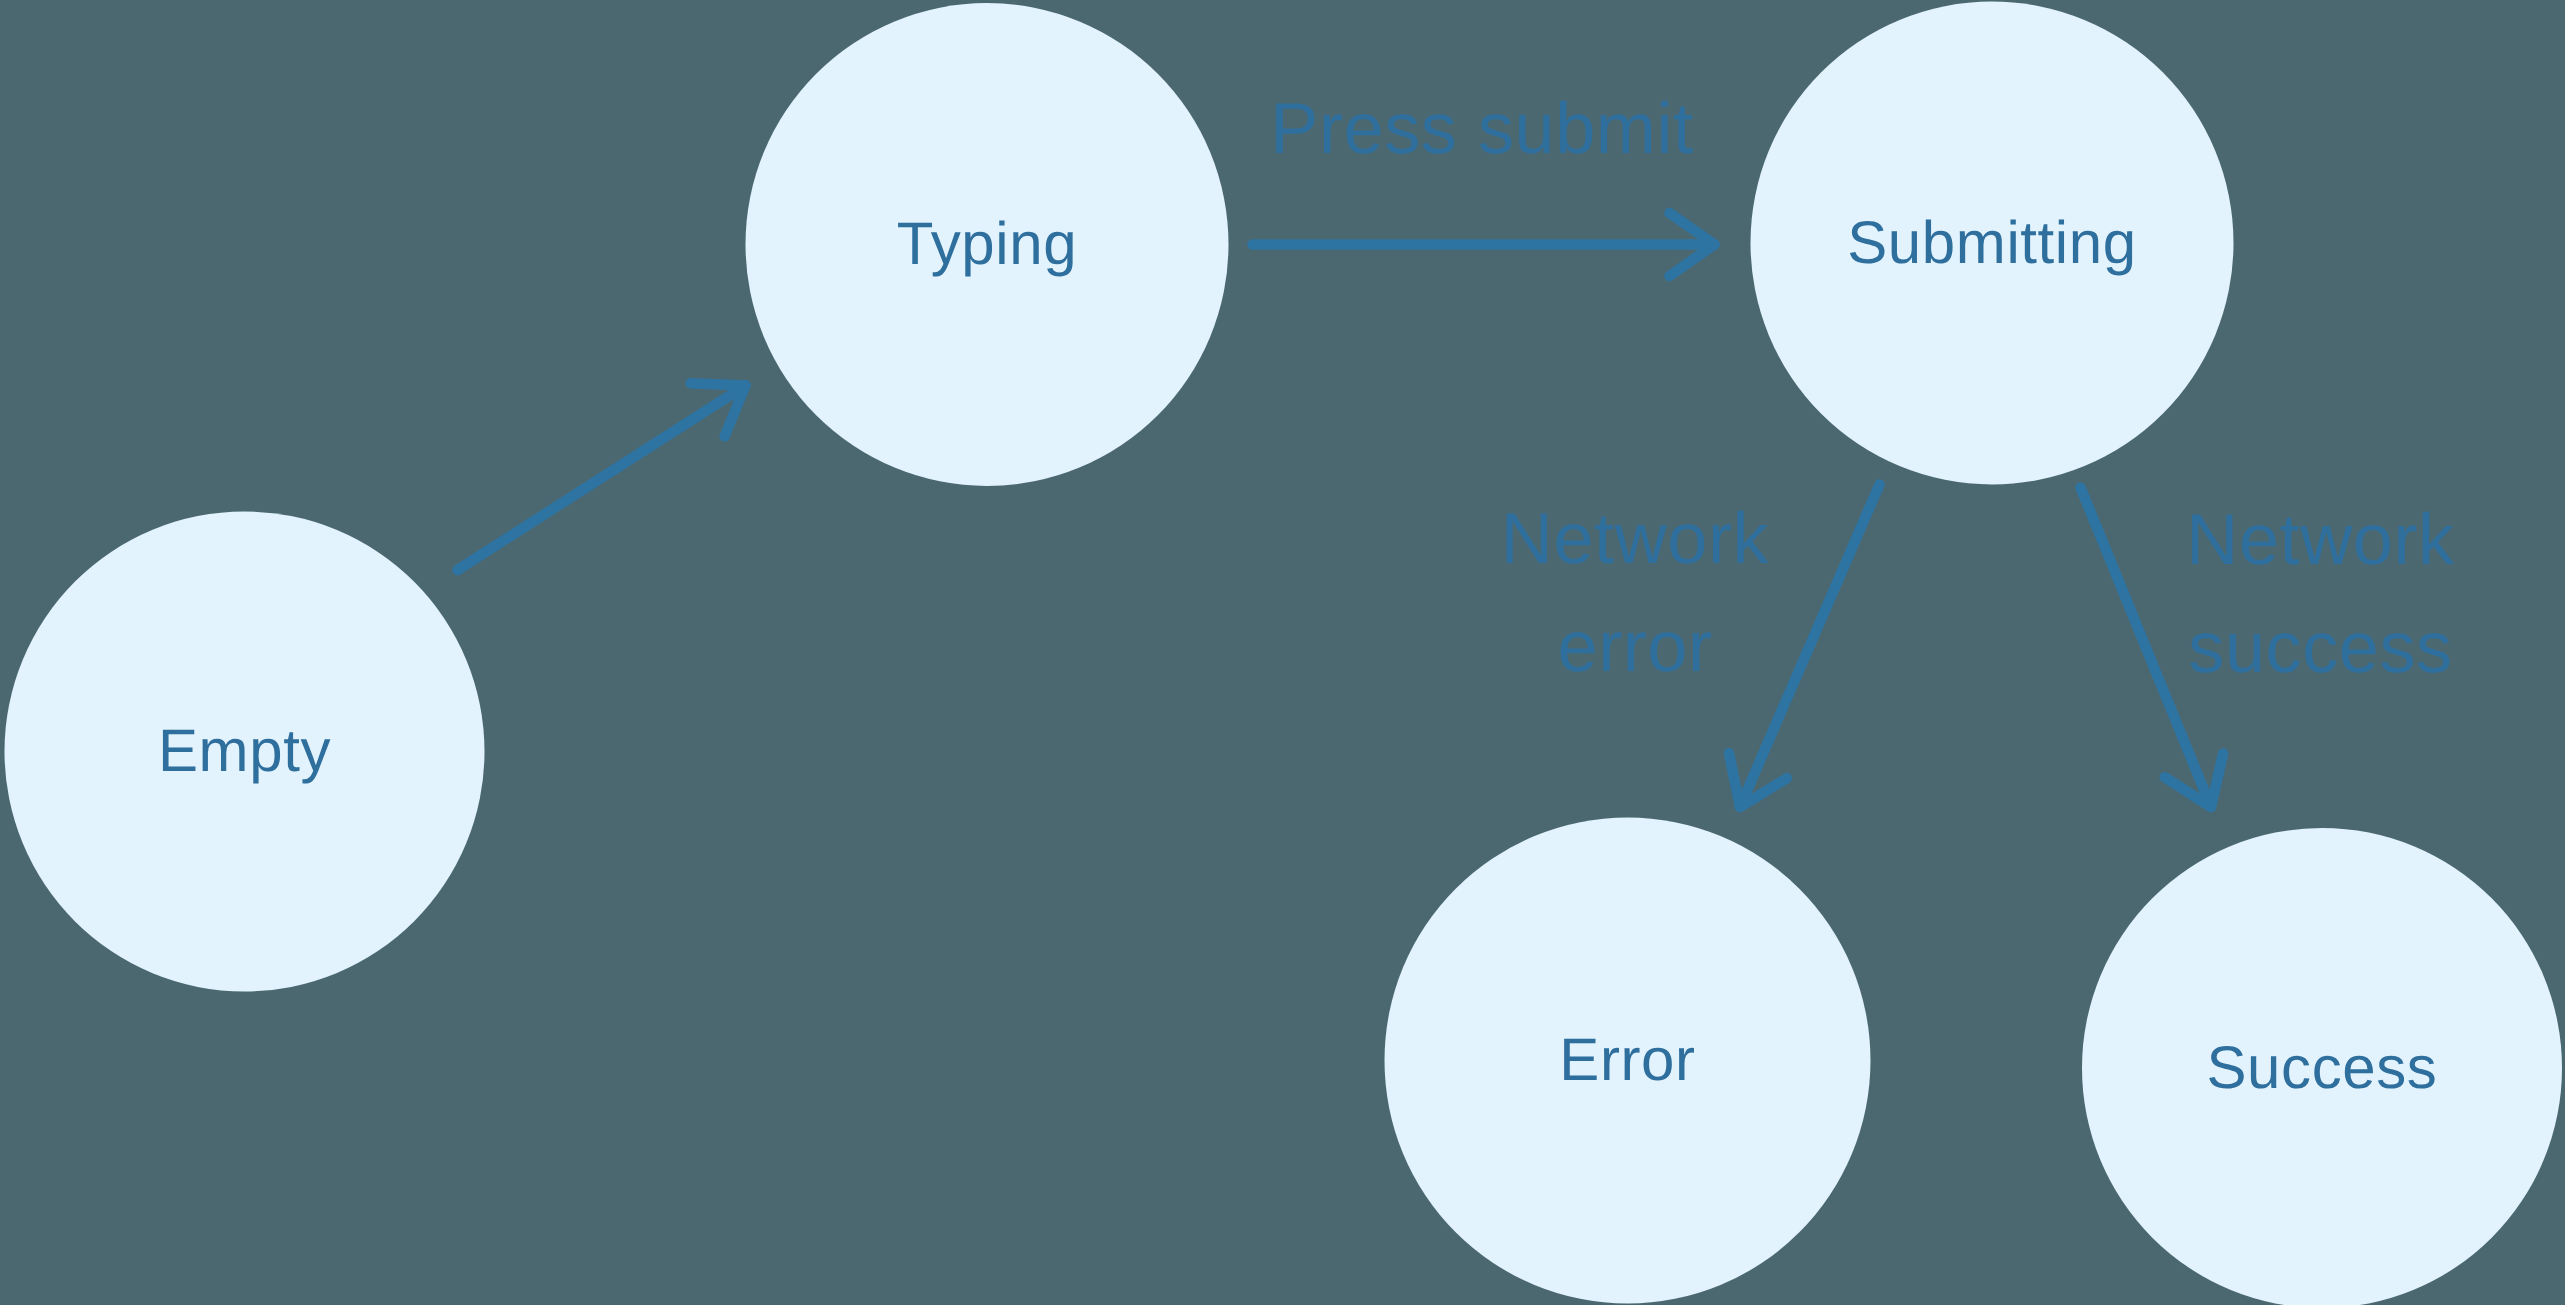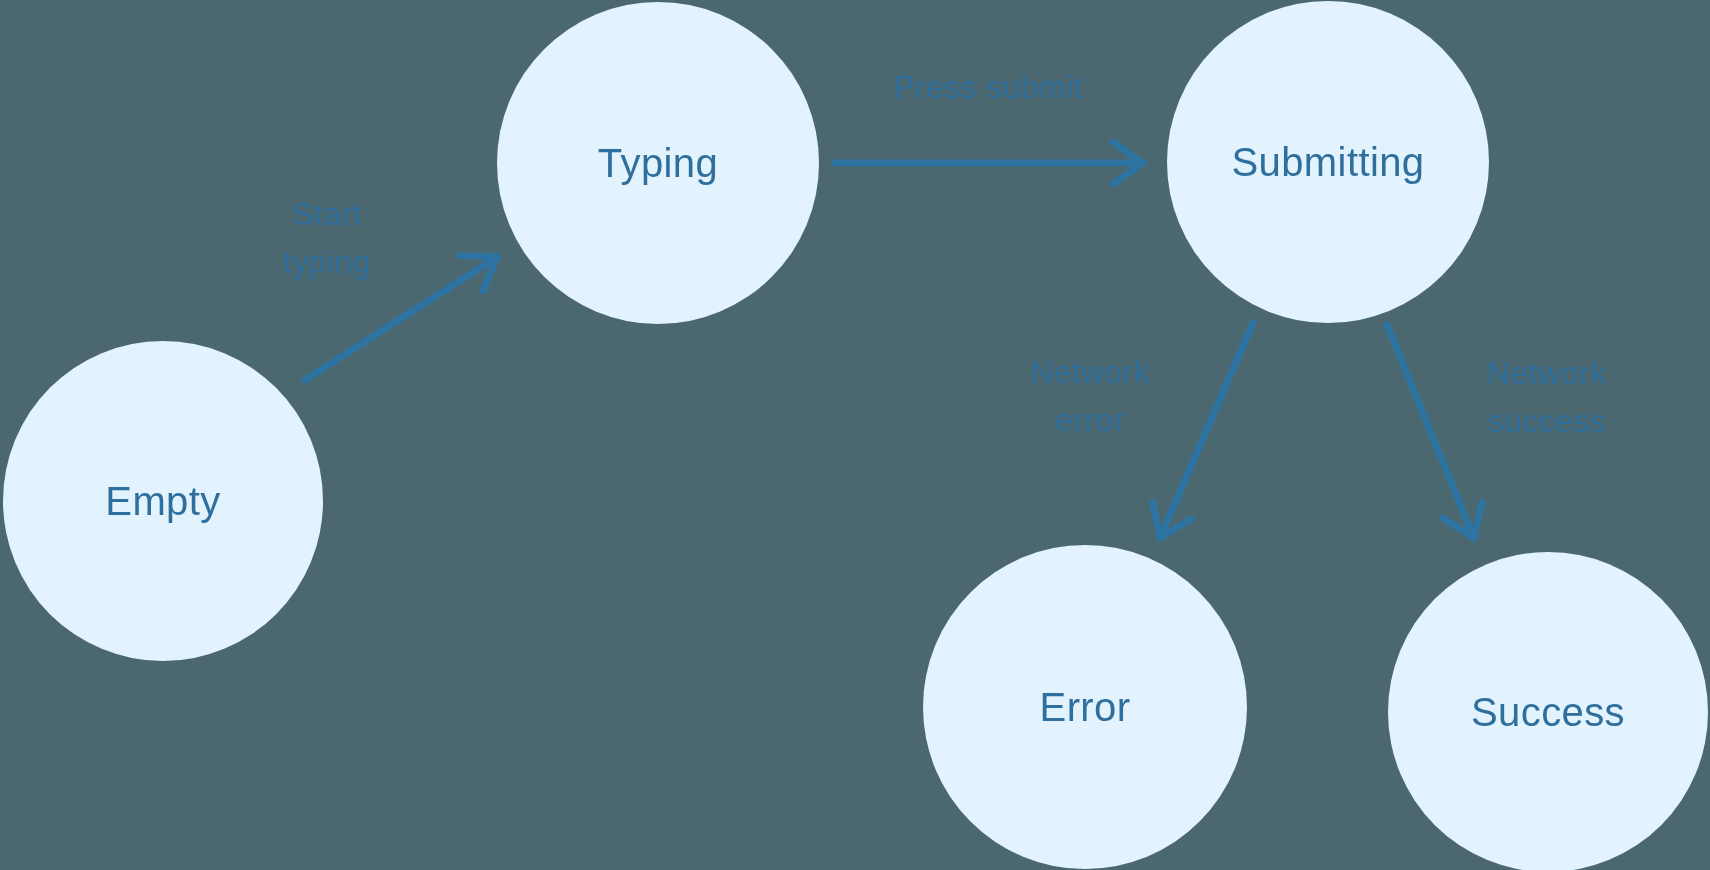--- a/index.html
+++ b/index.html
@@ -40,21 +40,21 @@
     color: #2e6f9e;
     font-size: 40px;
     font-weight: 500;
     letter-spacing: 0.4px;
     white-space: nowrap;
   }
   .edge-label {
     position: absolute;
     transform: translate(-50%, -50%);
     color: #2e6f9e;
-    font-size: 32px;
+    font-size: 48px;
     font-weight: 500;
     letter-spacing: 0.4px;
     line-height: 1.5;
     white-space: pre-line;
     text-align: center;
   }
   
   .node-empty      { left: 3px;    top: 341px; width: 320px; height: 320px; text-align: right; }
   .node-typing     { left: 497px;  top: 2px;   width: 322px; height: 322px; }
   .node-submitting { left: 1167px; top: 1px;   width: 322px; height: 322px; text-align: center; }
@@ -96,22 +96,20 @@
   </div>
 
   <div class="node node-error">
     <span class="node-label">Error</span>
   </div>
 
   <div class="node node-success">
     <span class="node-label">Success</span>
   </div>
 
-  <div class="edge-label edge-label-start-typing">Start
-typing</div>
 
   <div class="edge-label edge-label-press-submit">Press submit</div>
 
   <div class="edge-label edge-label-network-error">Network
 error</div>
 
   <div class="edge-label edge-label-network-success">Network
 success</div>
 
 </div>

